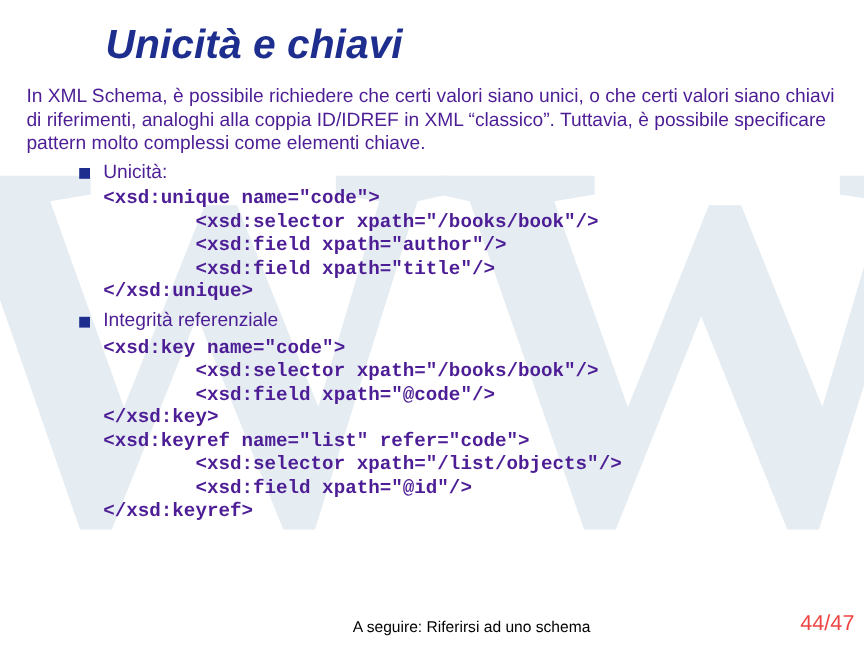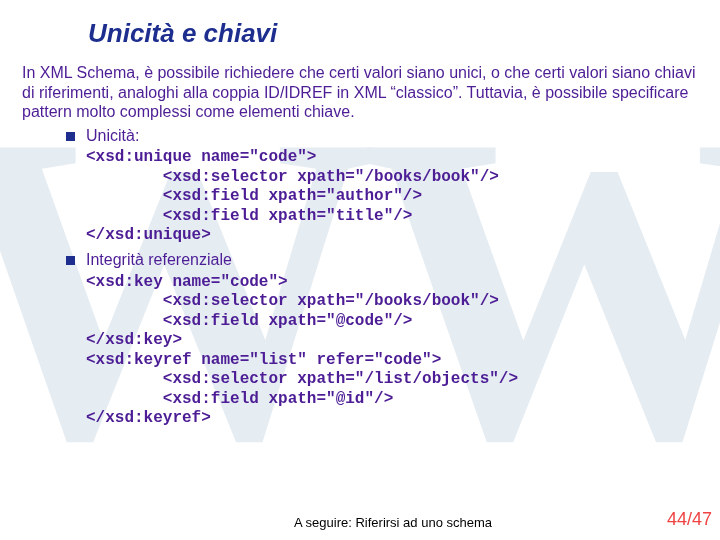--- a/index.html
+++ b/index.html
@@ -14,21 +14,21 @@
     color: #e5ecf2;
     letter-spacing: -20px;
     user-select: none;
     z-index: 0;
     font-family: "Times New Roman", serif;
     line-height: 1;
   }
   .content { position: relative; z-index: 1; }
   .title {
     color: #1d2e8f;
-    font-size: 26px;
+    font-size: 34px;
     font-weight: 700;
     padding: 18px 0 14px 88px;
     font-style: italic;
     font-family: Arial, sans-serif;
   }
   .body {
     padding: 0 22px 0 22px;
     color: #4c1d95;
   }
   .intro {

